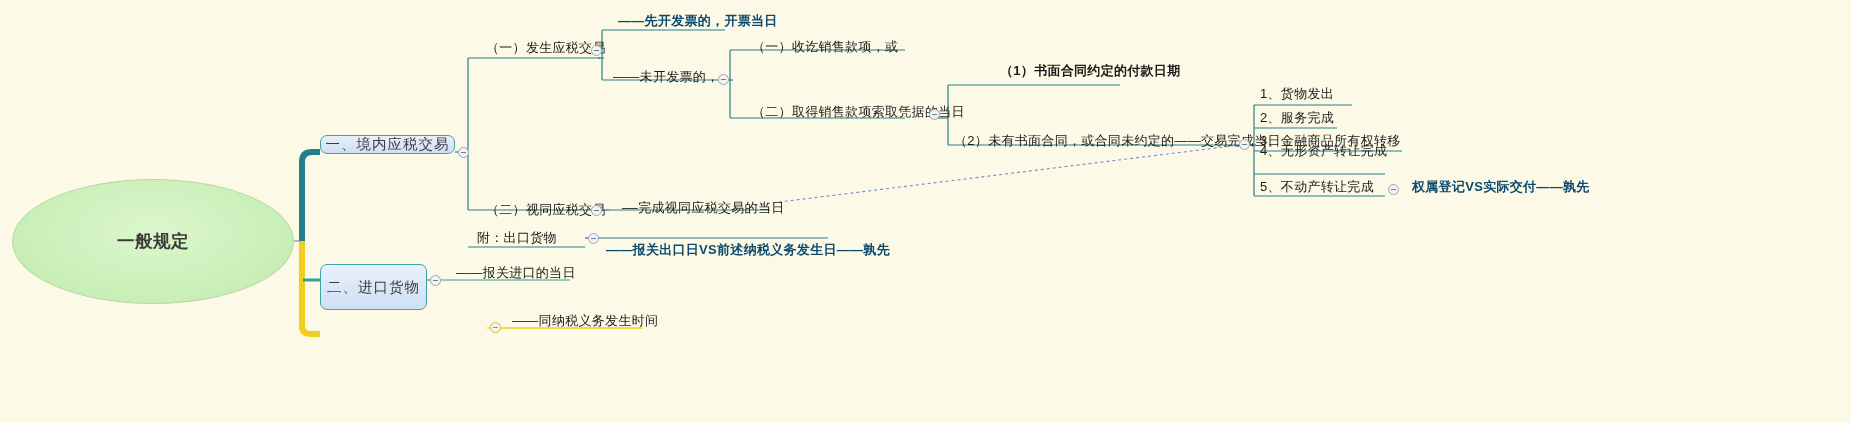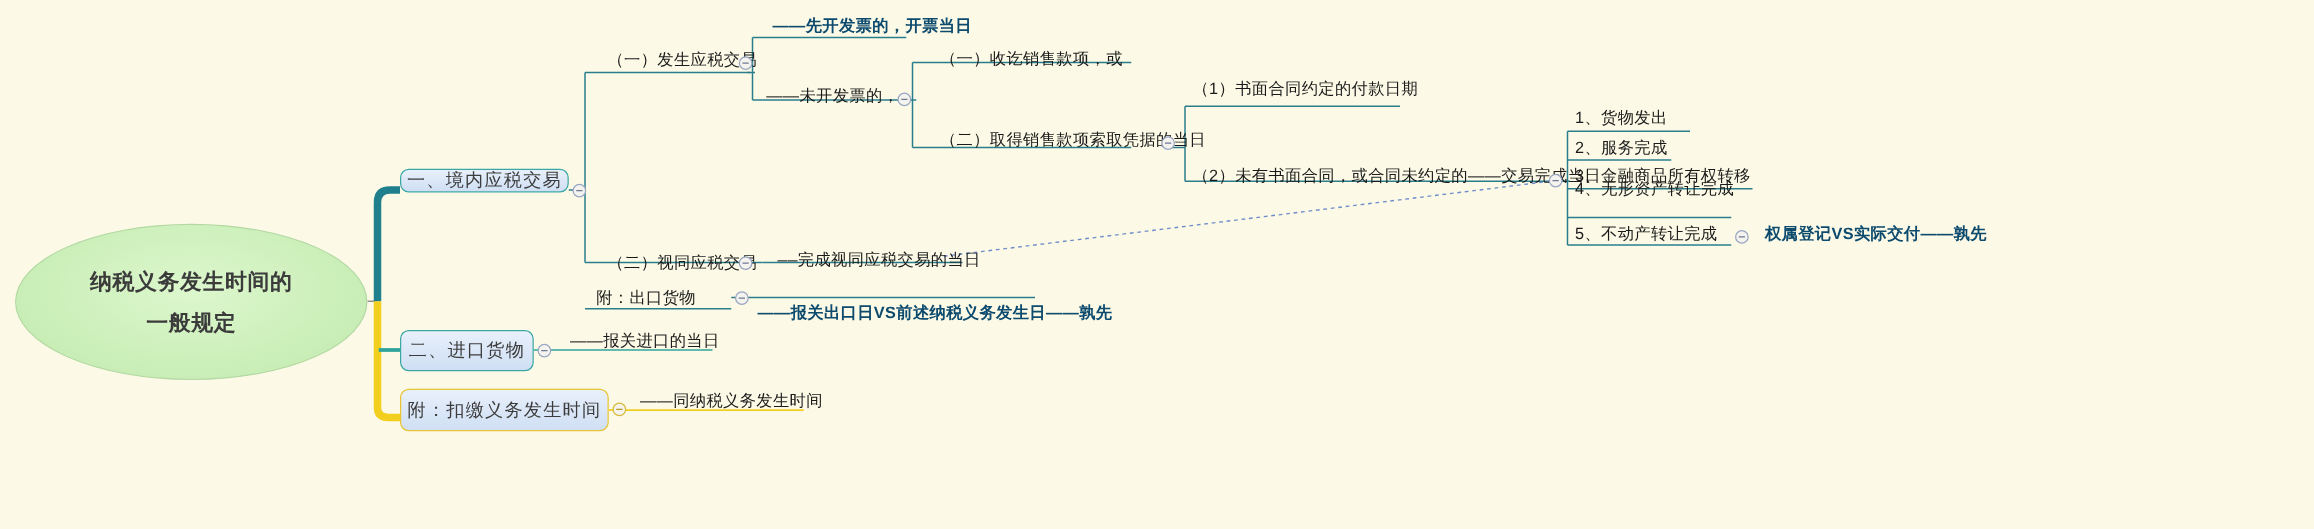--- a/index.html
+++ b/index.html
@@ -129,54 +129,50 @@
     <path d="M755,205 L1240,145" stroke="#6f8ec9" stroke-width="1.1" stroke-dasharray="3,3" fill="none"></path>
 
     <path d="M427,280 L440,280" stroke="#2fa39b" stroke-width="1.2" fill="none"></path>
     <path d="M440,280 L570,280" stroke="#2fa39b" stroke-width="1.2" fill="none"></path>
 
     <path d="M487,328 L500,328" stroke="#f2cf1f" stroke-width="1.4" fill="none"></path>
     <path d="M500,328 L643,328" stroke="#f2cf1f" stroke-width="1.4" fill="none"></path>
   </svg>
 
   <div class="root-node">
-    <span class="ln">纳税义务发生时间的</span>
     <span class="ln">一般规定</span>
   </div>
 
   <div class="box1" style="left:320px;top:135px;width:135px;height:19px;">
     <span>一、境内应税交易</span>
   </div>
 
-  <div class="box1" style="left:320px;top:264px;width:107px;height:33px;">
+  <div class="box1" style="left:320px;top:264px;width:107px;height:46px;">
     <span>二、进口货物</span>
   </div>
 
-  <div class="box1 gold" style="left:320px;top:311px;width:167px;height:34px;">
-    <span>附：扣缴义务发生时间</span>
-  </div>
 
   <div class="tog" style="left:458px;top:147px;"></div>
   <div class="tog" style="left:430px;top:275px;"></div>
   <div class="tog gold" style="left:490px;top:322px;"></div>
 
   <div class="lbl" style="left:486px;top:41px;">（一）发生应税交易</div>
   <div class="tog" style="left:591px;top:45px;"></div>
 
   <div class="lbl red" style="left:618px;top:14px;">——先开发票的，开票当日</div>
 
   <div class="lbl" style="left:613px;top:70px;">——未开发票的，</div>
   <div class="tog" style="left:718px;top:74px;"></div>
 
   <div class="lbl" style="left:752px;top:40px;">（一）收讫销售款项，或</div>
 
   <div class="lbl" style="left:752px;top:105px;">（二）取得销售款项索取凭据的当日</div>
   <div class="tog" style="left:929px;top:109px;"></div>
 
-  <div class="lbl" style="left:954px;top:64px;">（1）书面合同约定的付款日期</div>
+  <div class="lbl" style="left:1000px;top:64px;font-weight:bold;">（1）书面合同约定的付款日期</div>
 
   <div class="lbl" style="left:954px;top:134px;">（2）未有书面合同，或合同未约定的——交易完成当日</div>
   <div class="tog" style="left:1239px;top:139px;"></div>
 
   <div class="lbl" style="left:1260px;top:87px;">1、货物发出</div>
   <div class="lbl" style="left:1260px;top:111px;">2、服务完成</div>
   <div class="lbl" style="left:1260px;top:134px;">3、金融商品所有权转移</div>
   <div class="lbl" style="left:1260px;top:144px;">4、无形资产转让完成</div>
   <div class="lbl" style="left:1260px;top:180px;">5、不动产转让完成</div>
   <div class="tog" style="left:1388px;top:184px;"></div>

